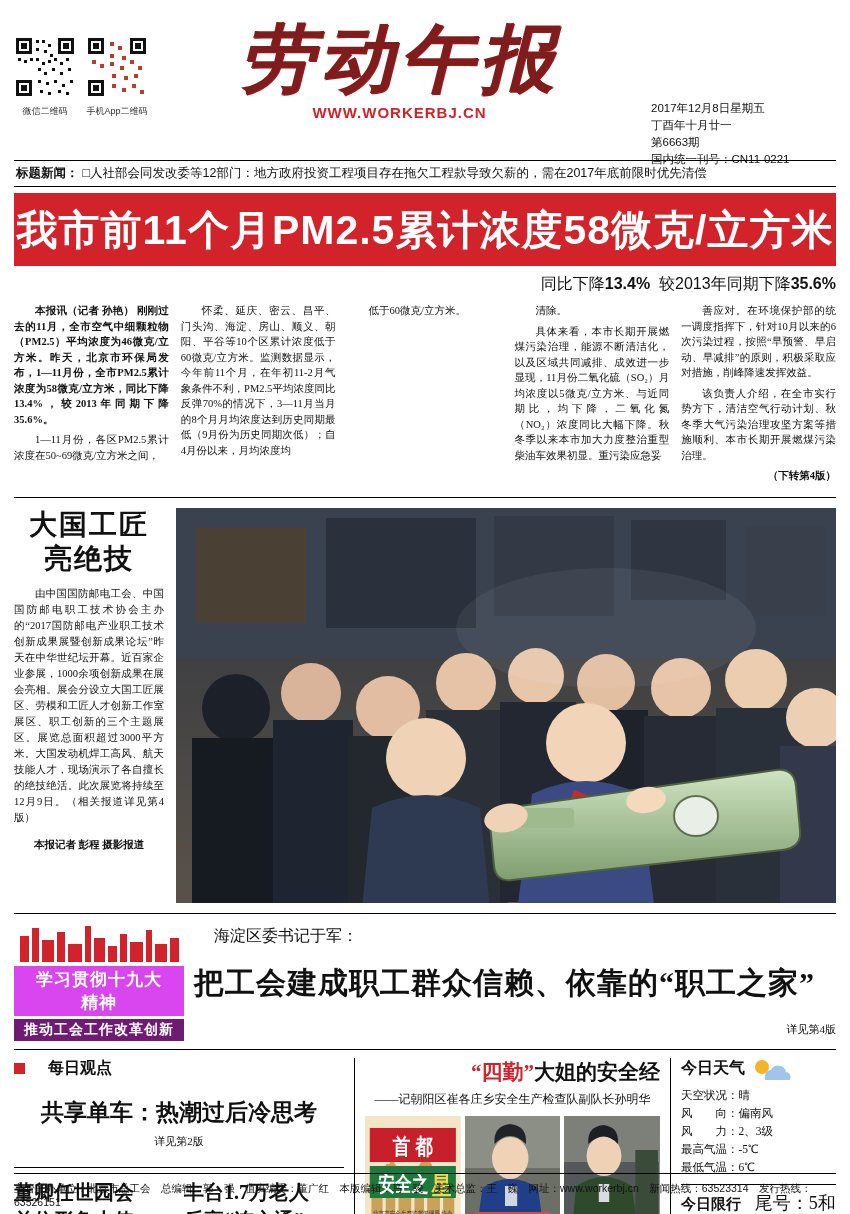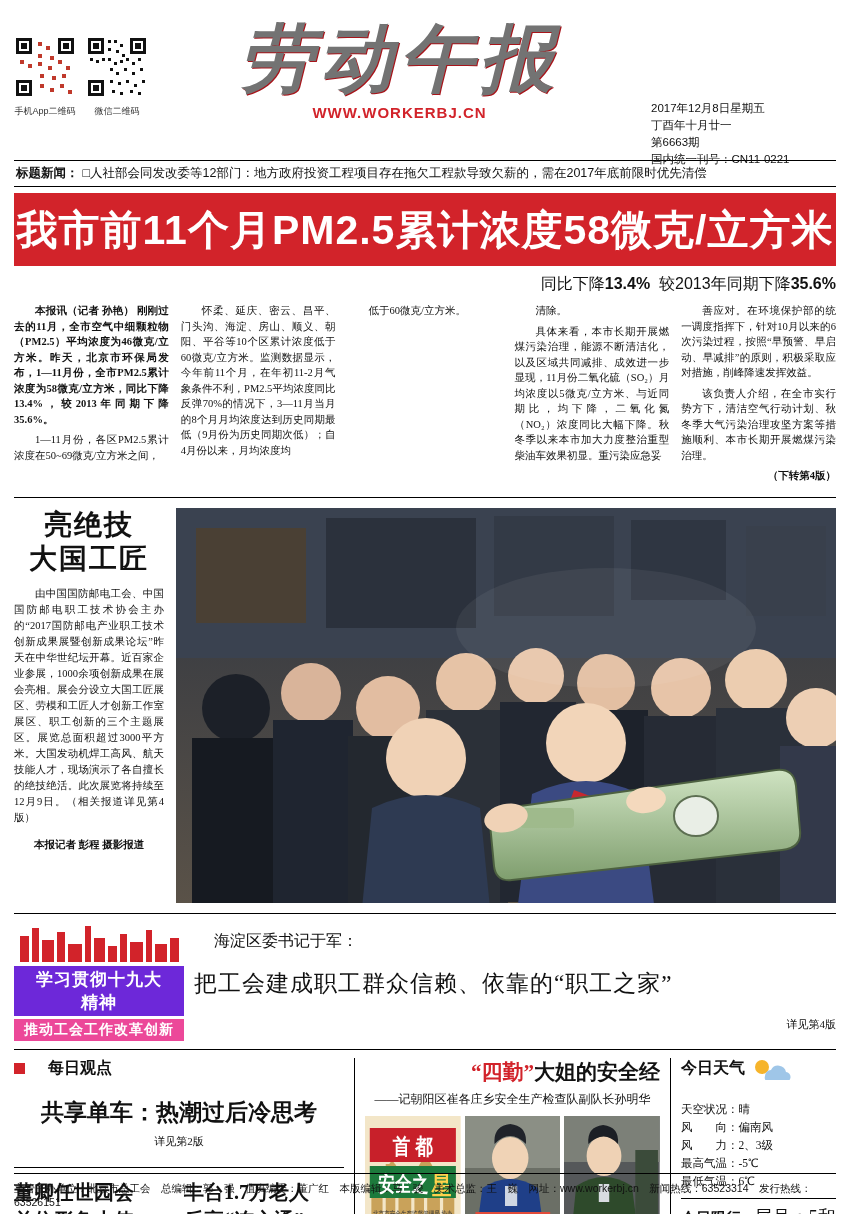--- a/index.html
+++ b/index.html
@@ -14,21 +14,21 @@
 
   
   .masthead{display:flex;align-items:flex-start;justify-content:space-between;padding-top:14px;height:160px;box-sizing:border-box;}
   .qr-block{display:flex;gap:10px;padding-top:22px;}
   .qr-item{width:62px;text-align:center;}
   .qr-img{width:62px;height:62px;}
   .qr-caption{font-size:9px;color:#333;margin-top:3px;font-family:"Liberation Sans",sans-serif;}
   .title-block{flex:1;text-align:center;margin-top:2px;}
   .paper-title{
     font-family:"Liberation Serif",serif;
-    font-weight:bold;font-size:74px;line-height:86px;color:#737373;
+    font-weight:bold;font-size:74px;line-height:86px;color:#7f1d1d;
     letter-spacing:6px;
     font-style:italic;
     text-shadow:1px 1px 0 #a8141a;
   }
   .paper-url{font-family:"Liberation Sans",sans-serif;font-weight:bold;color:#d2232a;font-size:15px;letter-spacing:1px;margin-top:2px;}
   .info-block{width:185px;font-size:11.5px;line-height:17px;text-align:left;padding-top:86px;font-family:"Liberation Sans",sans-serif;color:#111;}
 
   
   .newsbar{border-top:1px solid #000;border-bottom:1px solid #000;padding:4px 2px;font-size:12.5px;display:flex;align-items:center;gap:4px;font-family:"Liberation Sans",sans-serif;}
   .newsbar .lab{font-weight:bold;white-space:nowrap;}
@@ -52,26 +52,26 @@
   .craft h2{margin:0;font-size:28px;font-weight:bold;line-height:34px;text-align:center;letter-spacing:2px;}
   .craft .ctext{font-size:10.5px;line-height:16px;text-align:justify;margin-top:10px;}
   .craft .ctext p{margin:0;text-indent:2em;}
   .byline{font-size:10.5px;font-weight:bold;text-align:center;margin-top:12px;}
   .photo{flex:1;height:395px;position:relative;overflow:hidden;background:#3a3f4a;}
   .photo svg{display:block;width:100%;height:100%;}
 
   
   .unionrow{display:flex;align-items:center;gap:10px;margin-top:10px;border-top:1px solid #000;border-bottom:1px solid #000;padding:8px 0;}
   .emblem{width:170px;}
-  .emblem .bar1{background:#6d28d9;color:#fff;font-weight:bold;font-size:17px;text-align:center;padding:2px 16px;letter-spacing:1px;font-family:"Liberation Sans",sans-serif;}
-  .emblem .bar2{background:#ec4899;color:#fff;font-weight:bold;font-size:14px;text-align:center;padding:2px 0;margin-top:3px;letter-spacing:1px;font-family:"Liberation Sans",sans-serif;}
+  .emblem .bar1{background:#d946ef;color:#fff;font-weight:bold;font-size:17px;text-align:center;padding:2px 16px;letter-spacing:1px;font-family:"Liberation Sans",sans-serif;}
+  .emblem .bar2{background:#701a75;color:#fff;font-weight:bold;font-size:14px;text-align:center;padding:2px 0;margin-top:3px;letter-spacing:1px;font-family:"Liberation Sans",sans-serif;}
   .emblem .skyline{height:40px;}
   .union-text{flex:1;}
   .union-kicker{font-size:16px;margin-left:20px;margin-bottom:4px;}
-  .union-head{font-size:23px;font-weight:normal;letter-spacing:1px;margin-top:16px;}
+  .union-head{font-size:30px;font-weight:bold;letter-spacing:1px;margin-top:16px;}
   .union-note{text-align:right;font-size:11px;margin-top:18px;}
 
   
   .lower{display:flex;margin-top:8px;gap:10px;}
   .lcol{width:330px;}
   .mcol{flex:1;border-left:1px solid #000;border-right:1px solid #000;padding:0 10px;}
   .rcol{width:155px;}
   .viewpoint{display:flex;align-items:center;gap:23px;font-size:16px;font-weight:bold;}
   .sq{width:11px;height:11px;background:#d2232a;display:inline-block;}
   .share-head{font-size:23px;font-weight:bold;text-align:center;margin-top:18px;}
@@ -82,71 +82,35 @@
   .th-note{font-size:11px;text-align:center;margin-top:8px;}
 
   .mid-title{font-size:21px;font-weight:bold;text-align:right;color:#111;}
   .mid-title .rd{color:#d2232a;}
   .mid-sub{font-size:12px;text-align:center;margin-top:5px;}
   .mid-photo{height:122px;margin-top:8px;display:flex;gap:4px;}
   .mid-photo .ph{flex:1;overflow:hidden;}
   .mid-photo svg{display:block;width:100%;height:100%;}
 
   .weather-head{font-size:16px;font-weight:bold;display:flex;align-items:center;gap:6px;}
-  .wx{font-size:11.5px;line-height:18px;margin-top:20px;}
+  .wx{font-size:11.5px;line-height:18px;margin-top:6px;}
   .rule{border-top:1px solid #000;margin:8px 0 6px;}
   .limit{font-size:15px;font-weight:bold;}
   .legal{font-size:15px;font-weight:bold;margin-top:10px;}
 
   
   .footer{position:absolute;left:14px;right:14px;bottom:6px;border-top:1px solid #000;padding-top:8px;font-size:10.5px;font-family:"Liberation Sans",sans-serif;}
 </style>
 </head>
 <body>
 
 <div class="page">
 
   <div class="masthead">
     <div class="qr-block">
-      <div class="qr-item">
-        <svg class="qr-img" viewBox="0 0 62 62">
-          <rect width="62" height="62" fill="#fff"></rect>
-          <g fill="#111">
-            <rect x="2" y="2" width="16" height="16"></rect>
-              <rect x="5" y="5" width="10" height="10" fill="#fff"></rect>
-              <rect x="7" y="7" width="6" height="6"></rect>
-            <rect x="44" y="2" width="16" height="16"></rect>
-              <rect x="47" y="5" width="10" height="10" fill="#fff"></rect>
-              <rect x="49" y="7" width="6" height="6"></rect>
-            <rect x="2" y="44" width="16" height="16"></rect>
-              <rect x="5" y="47" width="10" height="10" fill="#fff"></rect>
-              <rect x="7" y="49" width="6" height="6"></rect>
-          </g>
-          <g fill="#c0392b">
-            <rect x="24" y="6" width="4" height="4"></rect>
-              <rect x="32" y="10" width="4" height="4"></rect>
-              <rect x="24" y="18" width="4" height="4"></rect>
-            <rect x="36" y="20" width="4" height="4"></rect>
-              <rect x="6" y="24" width="4" height="4"></rect>
-              <rect x="14" y="28" width="4" height="4"></rect>
-            <rect x="24" y="26" width="4" height="4"></rect>
-              <rect x="34" y="30" width="4" height="4"></rect>
-              <rect x="44" y="24" width="4" height="4"></rect>
-            <rect x="52" y="30" width="4" height="4"></rect>
-              <rect x="26" y="38" width="4" height="4"></rect>
-              <rect x="38" y="40" width="4" height="4"></rect>
-            <rect x="48" y="38" width="4" height="4"></rect>
-              <rect x="26" y="48" width="4" height="4"></rect>
-              <rect x="36" y="52" width="4" height="4"></rect>
-            <rect x="46" y="48" width="4" height="4"></rect>
-              <rect x="54" y="54" width="4" height="4"></rect>
-          </g>
-        </svg>
-        <div class="qr-caption">手机App二维码</div>
-      </div>
       <div class="qr-item">
         <svg class="qr-img" viewBox="0 0 62 62">
           <rect width="62" height="62" fill="#fff"></rect>
           <g fill="#111">
             <rect x="2" y="2" width="16" height="16"></rect>
               <rect x="5" y="5" width="10" height="10" fill="#fff"></rect>
               <rect x="7" y="7" width="6" height="6"></rect>
             <rect x="44" y="2" width="16" height="16"></rect>
               <rect x="47" y="5" width="10" height="10" fill="#fff"></rect>
               <rect x="49" y="7" width="6" height="6"></rect>
@@ -179,20 +143,56 @@
             <rect x="48" y="48" width="3" height="3"></rect>
               <rect x="56" y="44" width="3" height="3"></rect>
             <rect x="26" y="54" width="3" height="3"></rect>
               <rect x="34" y="56" width="3" height="3"></rect>
               <rect x="44" y="54" width="3" height="3"></rect>
             <rect x="52" y="56" width="3" height="3"></rect>
           </g>
         </svg>
         <div class="qr-caption">微信二维码</div>
       </div>
+      <div class="qr-item">
+        <svg class="qr-img" viewBox="0 0 62 62">
+          <rect width="62" height="62" fill="#fff"></rect>
+          <g fill="#111">
+            <rect x="2" y="2" width="16" height="16"></rect>
+              <rect x="5" y="5" width="10" height="10" fill="#fff"></rect>
+              <rect x="7" y="7" width="6" height="6"></rect>
+            <rect x="44" y="2" width="16" height="16"></rect>
+              <rect x="47" y="5" width="10" height="10" fill="#fff"></rect>
+              <rect x="49" y="7" width="6" height="6"></rect>
+            <rect x="2" y="44" width="16" height="16"></rect>
+              <rect x="5" y="47" width="10" height="10" fill="#fff"></rect>
+              <rect x="7" y="49" width="6" height="6"></rect>
+          </g>
+          <g fill="#c0392b">
+            <rect x="24" y="6" width="4" height="4"></rect>
+              <rect x="32" y="10" width="4" height="4"></rect>
+              <rect x="24" y="18" width="4" height="4"></rect>
+            <rect x="36" y="20" width="4" height="4"></rect>
+              <rect x="6" y="24" width="4" height="4"></rect>
+              <rect x="14" y="28" width="4" height="4"></rect>
+            <rect x="24" y="26" width="4" height="4"></rect>
+              <rect x="34" y="30" width="4" height="4"></rect>
+              <rect x="44" y="24" width="4" height="4"></rect>
+            <rect x="52" y="30" width="4" height="4"></rect>
+              <rect x="26" y="38" width="4" height="4"></rect>
+              <rect x="38" y="40" width="4" height="4"></rect>
+            <rect x="48" y="38" width="4" height="4"></rect>
+              <rect x="26" y="48" width="4" height="4"></rect>
+              <rect x="36" y="52" width="4" height="4"></rect>
+            <rect x="46" y="48" width="4" height="4"></rect>
+              <rect x="54" y="54" width="4" height="4"></rect>
+          </g>
+        </svg>
+        <div class="qr-caption">手机App二维码</div>
+      </div>
     </div>
 
     <div class="title-block">
       <div class="paper-title">劳动午报</div>
       <div class="paper-url">WWW.WORKERBJ.CN</div>
     </div>
 
     <div class="info-block">
       <div>2017年12月8日星期五</div>
       <div>丁酉年十月廿一</div>
@@ -230,22 +230,22 @@
     </div>
     <div class="col">
       <p>善应对。在环境保护部的统一调度指挥下，针对10月以来的6次污染过程，按照“早预警、早启动、早减排”的原则，积极采取应对措施，削峰降速发挥效益。</p>
       <p>该负责人介绍，在全市实行势方下，清洁空气行动计划、秋冬季大气污染治理攻坚方案等措施顺利、本市长期开展燃煤污染治理。</p>
       <p class="cont">（下转第4版）</p>
     </div>
   </div>
 
   <div class="mid">
     <div class="craft">
+      <h2>大国工匠</h2>
       <h2>亮绝技</h2>
-      <h2>大国工匠</h2>
       <div class="ctext">
         <p>由中国国防邮电工会、中国国防邮电职工技术协会主办的“2017国防邮电产业职工技术创新成果展暨创新成果论坛”昨天在中华世纪坛开幕。近百家企业参展，1000余项创新成果在展会亮相。展会分设立大国工匠展区、劳模和工匠人才创新工作室展区、职工创新的三个主题展区。展览总面积超过3000平方米。大国发动机焊工高风、航天技能人才，现场演示了各自擅长的绝技绝活。此次展览将持续至12月9日。（相关报道详见第4版）</p>
       </div>
       <div class="byline">本报记者 彭程 摄影报道</div>
     </div>
 
     <div class="photo">
       <svg viewBox="0 0 660 395" preserveAspectRatio="none">
         <defs>
           <linearGradient id="bg" x1="0" y1="0" x2="0" y2="1">

